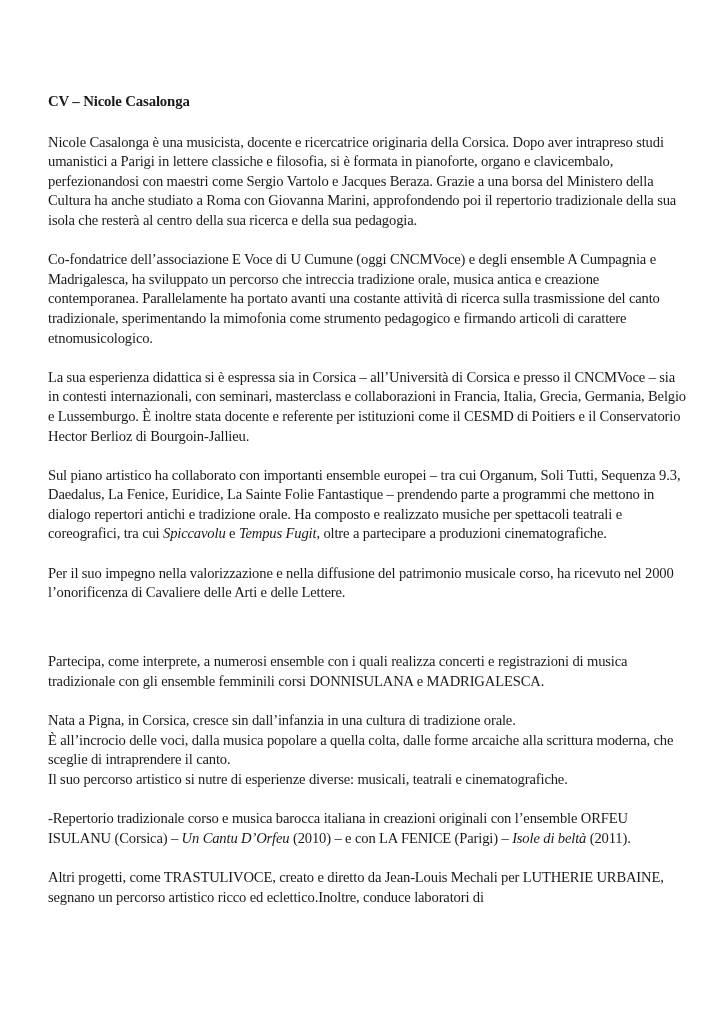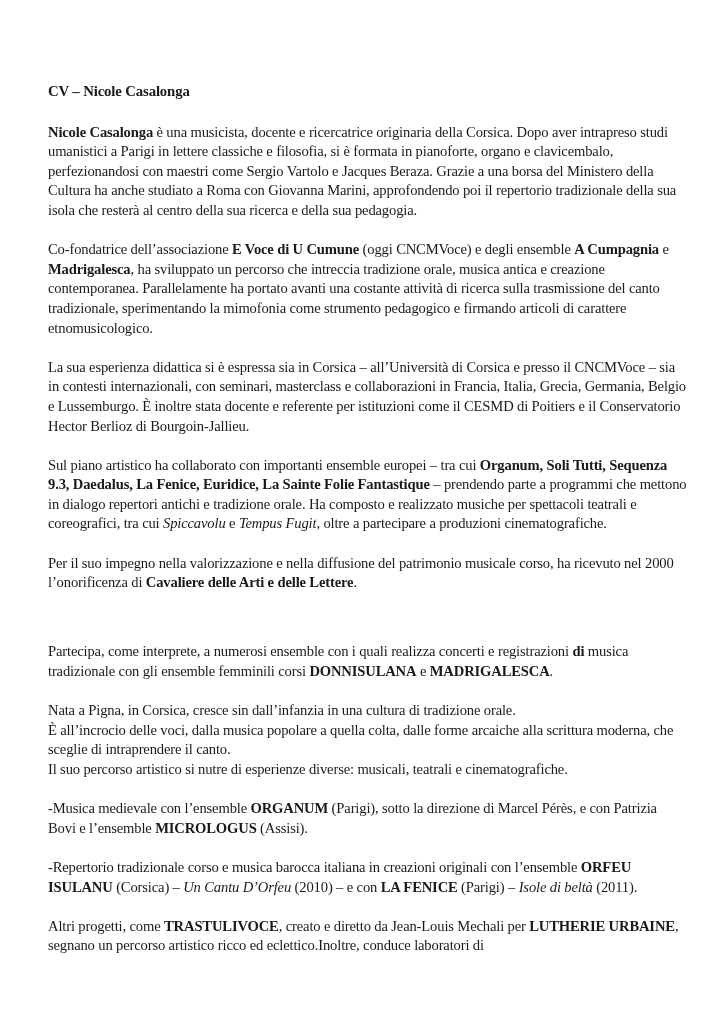--- a/index.html
+++ b/index.html
@@ -3,38 +3,37 @@
 <meta charset="utf-8">
 <style>
   html, body { margin: 0; padding: 0; background: #ffffff; }
   body { width: 724px; height: 1024px; overflow: hidden; position: relative; }
   .page {
     position: absolute; left: 48px; top: 76px; width: 640px;
     font-family: "Liberation Serif", "DejaVu Serif", serif;
     font-size: 14.6px; line-height: 19.6px; color: #1a1a1a;
     letter-spacing: -0.15px;
   }
-  h2 { font-size: 14.8px; font-weight: bold; margin: 6px 0 21px 0; line-height: 19.6px; }
+  h2 { font-size: 14.8px; font-weight: bold; margin: 16px 0 21px 0; line-height: 19.6px; }
   p { margin: 0 0 19.6px 0; }
   .gap2 { height: 30px; }
-  b { font-weight: bold; }
+  b { font-weight: normal; }
 </style>
 </head>
 <body>
 
 <div class="page">
   <section>
     <h2>CV – Nicole Casalonga</h2>
     <p><b>Nicole Casalonga</b><span> è una musicista, docente e ricercatrice originaria della Corsica. Dopo aver intrapreso studi umanistici a Parigi in lettere classiche e filosofia, si è formata in pianoforte, organo e clavicembalo, perfezionandosi con maestri come Sergio Vartolo e Jacques Beraza. Grazie a una borsa del Ministero della Cultura ha anche studiato a Roma con Giovanna Marini, approfondendo poi il repertorio tradizionale della sua isola che resterà al centro della sua ricerca e della sua pedagogia.</span></p>
     <p><span>Co-fondatrice dell’associazione </span><b>E Voce di U Cumune</b><span> (oggi CNCMVoce) e degli ensemble </span><b>A Cumpagnia</b><span> e </span><b>Madrigalesca</b><span>, ha sviluppato un percorso che intreccia tradizione orale, musica antica e creazione contemporanea. Parallelamente ha portato avanti una costante attività di ricerca sulla trasmissione del canto tradizionale, sperimentando la mimofonia come strumento pedagogico e firmando articoli di carattere etnomusicologico.</span></p>
     <p><span>La sua esperienza didattica si è espressa sia in Corsica – all’Università di Corsica e presso il CNCMVoce – sia in contesti internazionali, con seminari, masterclass e collaborazioni in Francia, Italia, Grecia, Germania, Belgio e Lussemburgo. È inoltre stata docente e referente per istituzioni come il CESMD di Poitiers e il Conservatorio Hector Berlioz di Bourgoin-Jallieu.</span></p>
     <p><span>Sul piano artistico ha collaborato con importanti ensemble europei – tra cui </span><b>Organum, Soli Tutti, Sequenza 9.3, Daedalus, La Fenice, Euridice, La Sainte Folie Fantastique</b><span> – prendendo parte a programmi che mettono in dialogo repertori antichi e tradizione orale. Ha composto e realizzato musiche per spettacoli teatrali e coreografici, tra cui </span><i>Spiccavolu</i><span> e </span><i>Tempus Fugit</i><span>, oltre a partecipare a produzioni cinematografiche.</span></p>
     <p><span>Per il suo impegno nella valorizzazione e nella diffusione del patrimonio musicale corso, ha ricevuto nel 2000 l’onorificenza di </span><b>Cavaliere delle Arti e delle Lettere</b><span>.</span></p>
   </section>
   <div class="gap2"></div>
   <section>
     <p><span>Partecipa, come interprete, a numerosi ensemble con i quali realizza concerti e registrazioni </span><b>di</b><span> musica tradizionale con gli ensemble femminili corsi </span><b>DONNISULANA</b><span> e </span><b>MADRIGALESCA</b><span>.</span></p>
     <p><span>Nata a Pigna, in Corsica, cresce sin dall’infanzia in una cultura di tradizione orale.</span><br><span>È all’incrocio delle voci, dalla musica popolare a quella colta, dalle forme arcaiche alla scrittura moderna, che sceglie di intraprendere il canto.</span><br><span>Il suo percorso artistico si nutre di esperienze diverse: musicali, teatrali e cinematografiche.</span></p>
-    <p><span>-Musica medievale con l’ensemble </span><b>ORGANUM</b><span> (Parigi), sotto la direzione di Marcel Pérès, e con Patrizia Bovi e l’ensemble </span><b>MICROLOGUS</b><span> (Assisi).</span></p>
     <p><span>-Repertorio tradizionale corso e musica barocca italiana in creazioni originali con l’ensemble </span><b>ORFEU ISULANU</b><span> (Corsica) – </span><i>Un Cantu D’Orfeu</i><span> (2010) – e con </span><b>LA FENICE</b><span> (Parigi) – </span><i>Isole di beltà</i><span> (2011).</span></p>
     <p><span>Altri progetti, come </span><b>TRASTULIVOCE</b><span>, creato e diretto da Jean-Louis Mechali per </span><b>LUTHERIE URBAINE</b><span>, segnano un percorso artistico ricco ed eclettico.Inoltre, conduce laboratori di </span></p>
   </section>
 </div>
 
 </body></html>

